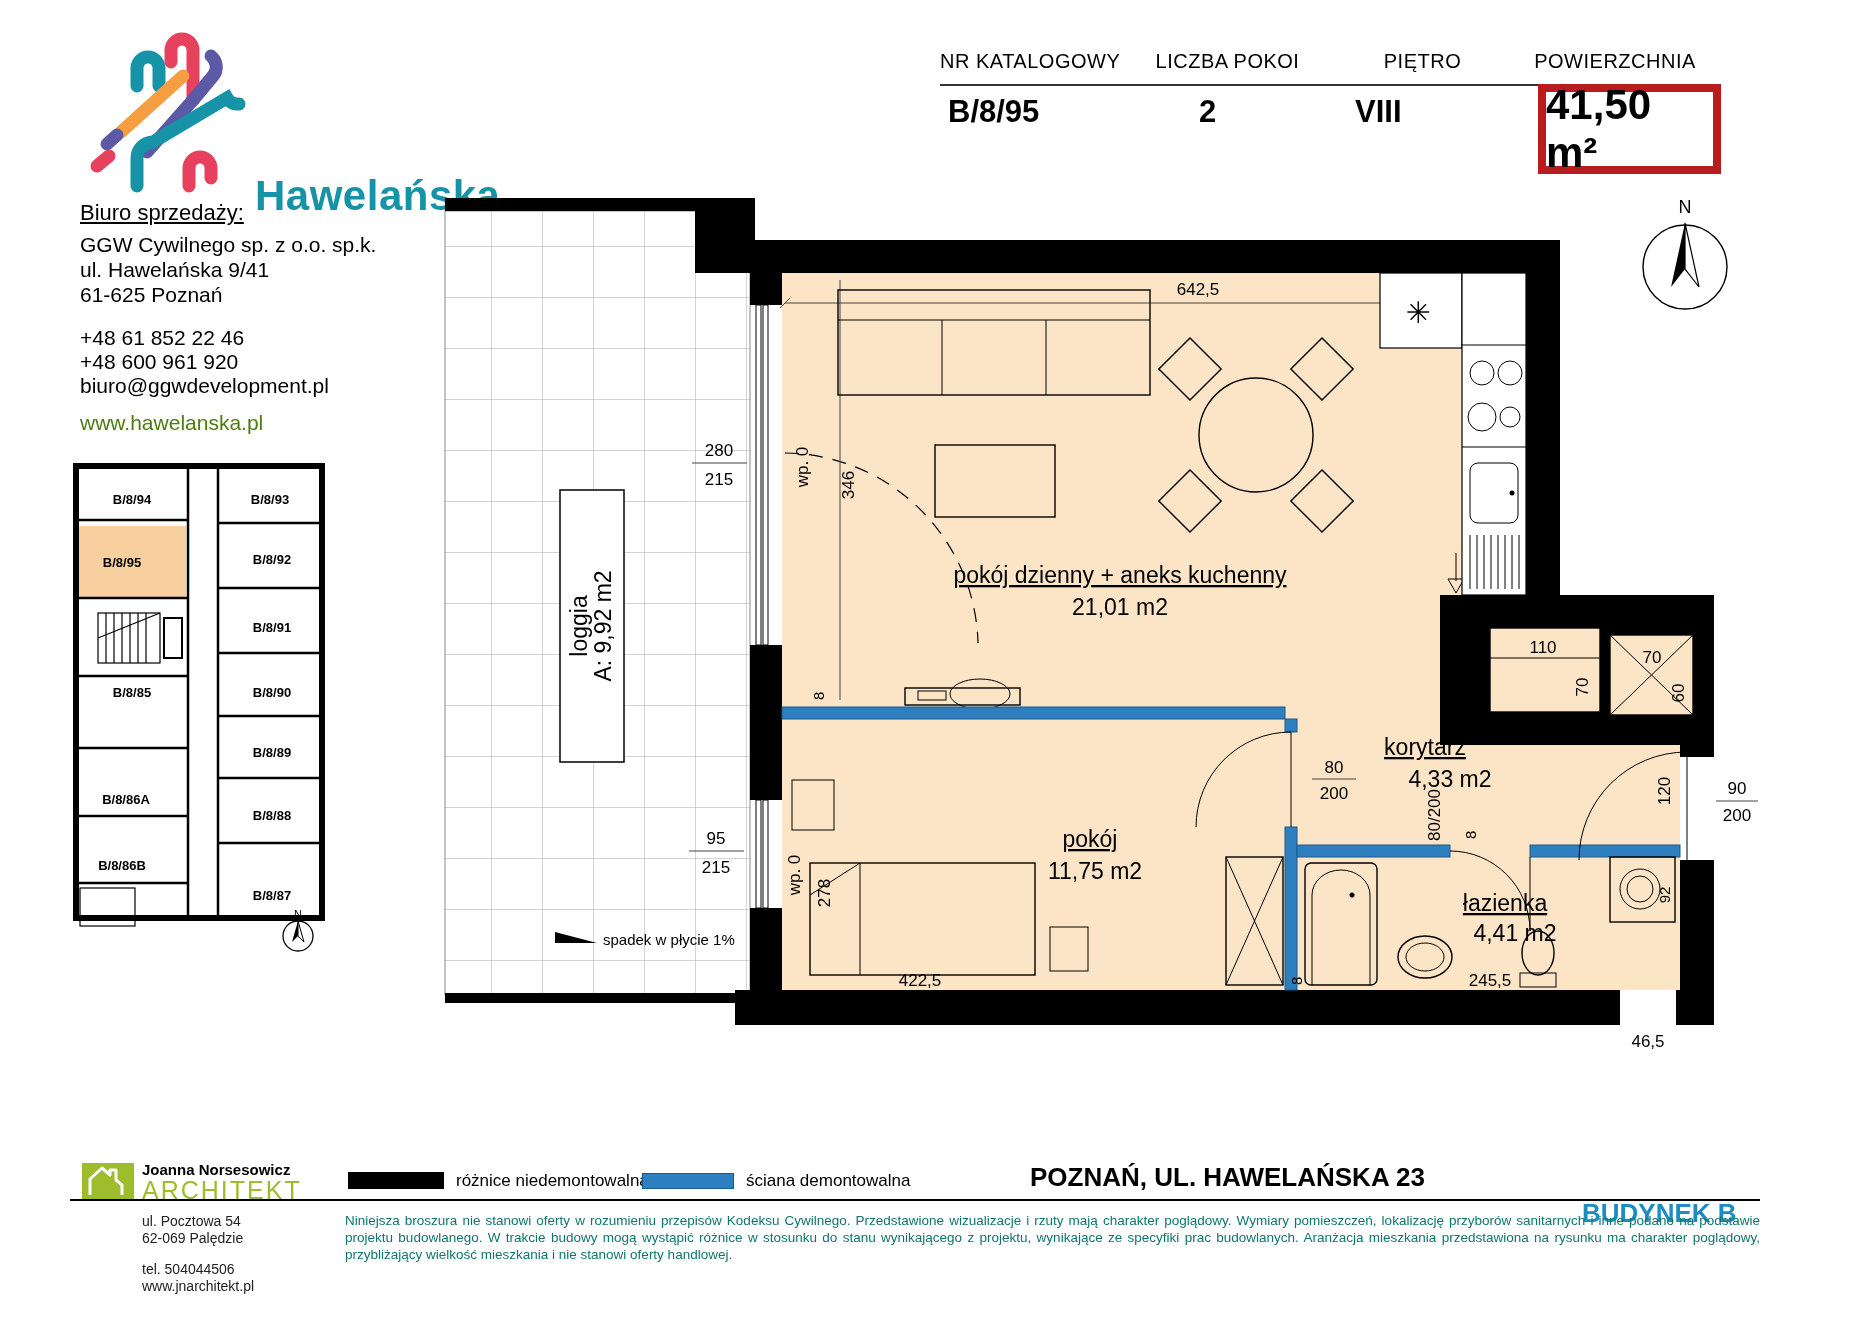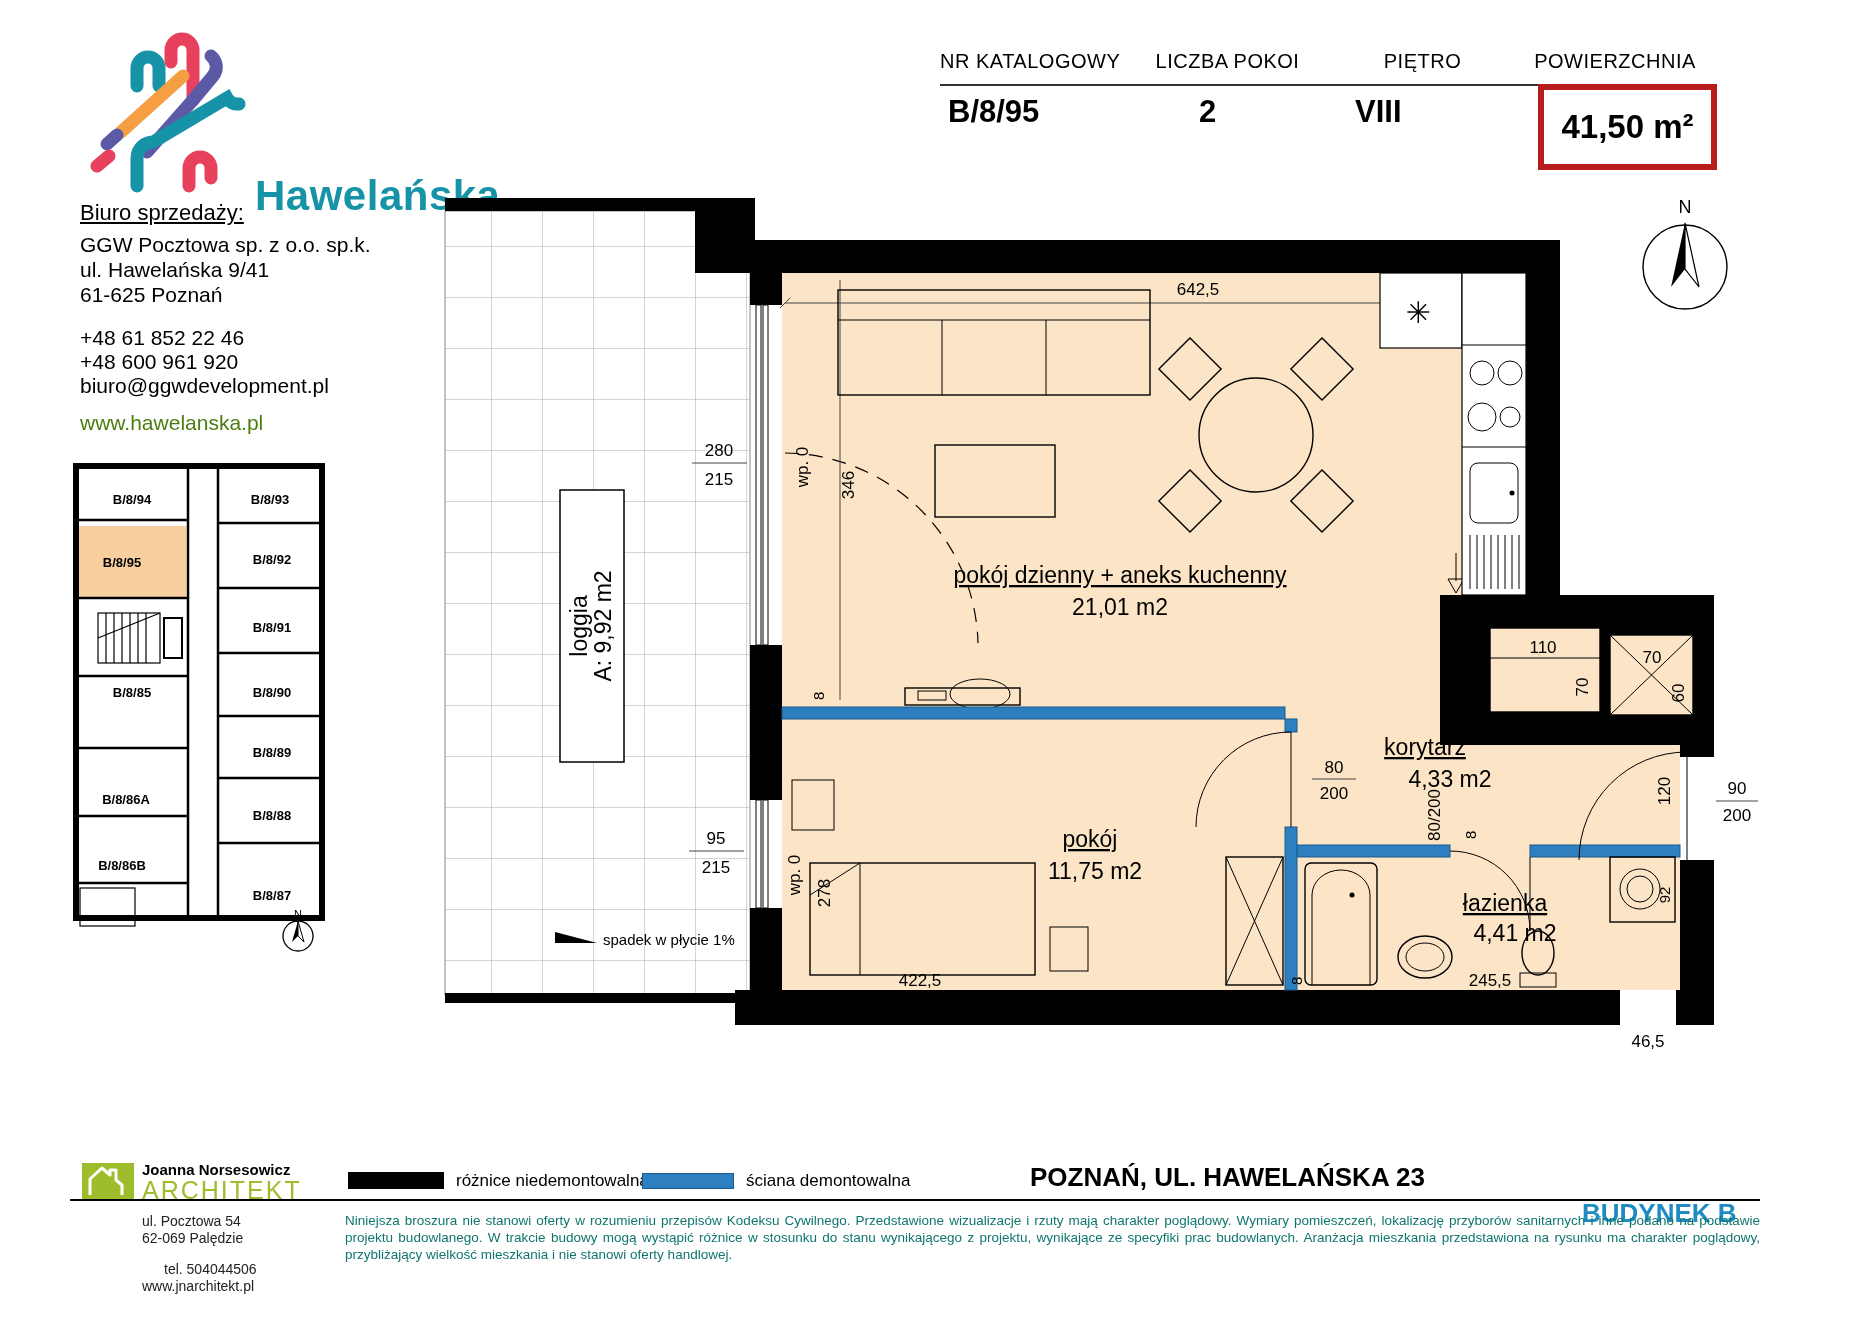--- a/index.html
+++ b/index.html
@@ -3,22 +3,22 @@
 <meta charset="utf-8">
 <style>
   html,body{margin:0;padding:0;background:#fff;}
   #page{position:relative;width:1871px;height:1323px;background:#fff;overflow:hidden;
         font-family:"Liberation Sans","DejaVu Sans",sans-serif;color:#000;}
   .abs{position:absolute;}
   
   .hlabel{font-size:20px;letter-spacing:.5px;text-align:center;white-space:nowrap;}
   .hvalue{font-size:31px;font-weight:bold;white-space:nowrap;}
   #hdr-rule{height:2px;background:#333;}
-  #area-box{border:6px solid #b91c1c;display:flex;align-items:center;justify-content:center;
-            font-size:33px;font-weight:bold;}
+  #area-box{border:8px solid #b91c1c;display:flex;align-items:center;justify-content:center;
+            font-size:42px;font-weight:bold;}
   
   .sales-line{font-size:21px;line-height:26px;white-space:nowrap;}
   #sales-heading{font-size:22px;text-decoration:underline;}
   #site-link{color:#4d7c0f;}
   
   .legend-label{font-size:17px;white-space:nowrap;}
   #footer-city{font-size:26px;font-weight:bold;white-space:nowrap;}
   #footer-bldg{font-size:26px;font-weight:bold;color:#1e8bc3;white-space:nowrap;margin-top:36px;}
   #footer-rule{height:2px;background:#000;}
   #disclaimer{font-size:13.5px;line-height:17px;color:#0f766e;text-align:justify;}
@@ -56,21 +56,21 @@
         <path d="M52 158 V130 a16 16 0 0 1 16 -16 L142 70 a12 12 0 0 0 12 6" stroke="#1793a8" stroke-width="13"></path>
         <path d="M40 148 86 104 150 96" stroke="#1793a8" stroke-width="13" opacity="0"></path>
         <path d="M104 158 V140 a11 11 0 0 1 22 0 V150" stroke="#e8415e" stroke-width="13"></path>
         <path d="M142 70 a12 12 0 0 1 14 -16" stroke="#1793a8" stroke-width="13" opacity="0"></path>
       </g>
     </svg>
   </div>
   <div class="abs" id="brand-name" style="left:255px;top:136px;">Hawelańska</div>
 
   <div class="abs" id="sales-heading" style="left:80px;top:200px;">Biuro sprzedaży:</div>
-  <div class="abs sales-line" style="left:80px;top:232px;">GGW Pocztowa sp. z o.o. sp.k.</div>
+  <div class="abs sales-line" style="left:80px;top:232px;">GGW Cywilnego sp. z o.o. sp.k.</div>
   <div class="abs sales-line" style="left:80px;top:257px;">ul. Hawelańska 9/41</div>
   <div class="abs sales-line" style="left:80px;top:282px;">61-625 Poznań</div>
   <div class="abs sales-line" style="left:80px;top:325px;">+48 61 852 22 46</div>
   <div class="abs sales-line" style="left:80px;top:349px;">+48 600 961 920</div>
   <div class="abs sales-line" style="left:80px;top:373px;">biuro@ggwdevelopment.pl</div>
   <div class="abs sales-line" id="site-link" style="left:80px;top:410px;">www.hawelanska.pl</div>
 
   <div class="abs hlabel" style="left:940px;top:50px;width:175px;">NR KATALOGOWY</div>
   <div class="abs hlabel" style="left:1145px;top:50px;width:165px;">LICZBA POKOI</div>
   <div class="abs hlabel" style="left:1355px;top:50px;width:135px;">PIĘTRO</div>
@@ -357,18 +357,18 @@
   <div class="abs" style="left:82px;top:1163px;">
     <svg width="52" height="36" viewBox="0 0 52 36">
       <rect x="0" y="0" width="52" height="36" fill="#9ebd2d"></rect>
       <path d="M8 32 V16 L20 5 L28 12 V7 H34 V17 L40 22 V32" fill="none" stroke="#fff" stroke-width="3" stroke-linejoin="round"></path>
     </svg>
   </div>
   <div class="abs" id="arch-name" style="left:142px;top:1161px;">Joanna Norsesowicz</div>
   <div class="abs" id="arch-title" style="left:142px;top:1176px;">ARCHITEKT</div>
   <div class="abs arch-line" style="left:142px;top:1212px;">ul. Pocztowa 54</div>
   <div class="abs arch-line" style="left:142px;top:1229px;">62-069 Palędzie</div>
-  <div class="abs arch-line" style="left:142px;top:1260px;margin-left:22px;">tel. 504044506</div>
+  <div class="abs arch-line" style="left:142px;top:1260px;">tel. 504044506</div>
   <div class="abs arch-line" style="left:142px;top:1277px;">www.jnarchitekt.pl</div>
 
   <div class="abs" id="disclaimer" style="left:345px;top:1212px;width:1415px;">Niniejsza broszura nie stanowi oferty w rozumieniu przepisów Kodeksu Cywilnego. Przedstawione wizualizacje i rzuty mają charakter poglądowy. Wymiary pomieszczeń, lokalizację przyborów sanitarnych i inne podano na podstawie projektu budowlanego. W trakcie budowy mogą wystąpić różnice w stosunku do stanu wynikającego z projektu, wynikające ze specyfiki prac budowlanych. Aranżacja mieszkania przedstawiona na rysunku ma charakter poglądowy, przybliżający wielkość mieszkania i nie stanowi oferty handlowej.</div>
 
 </div>
 
 </body></html>

